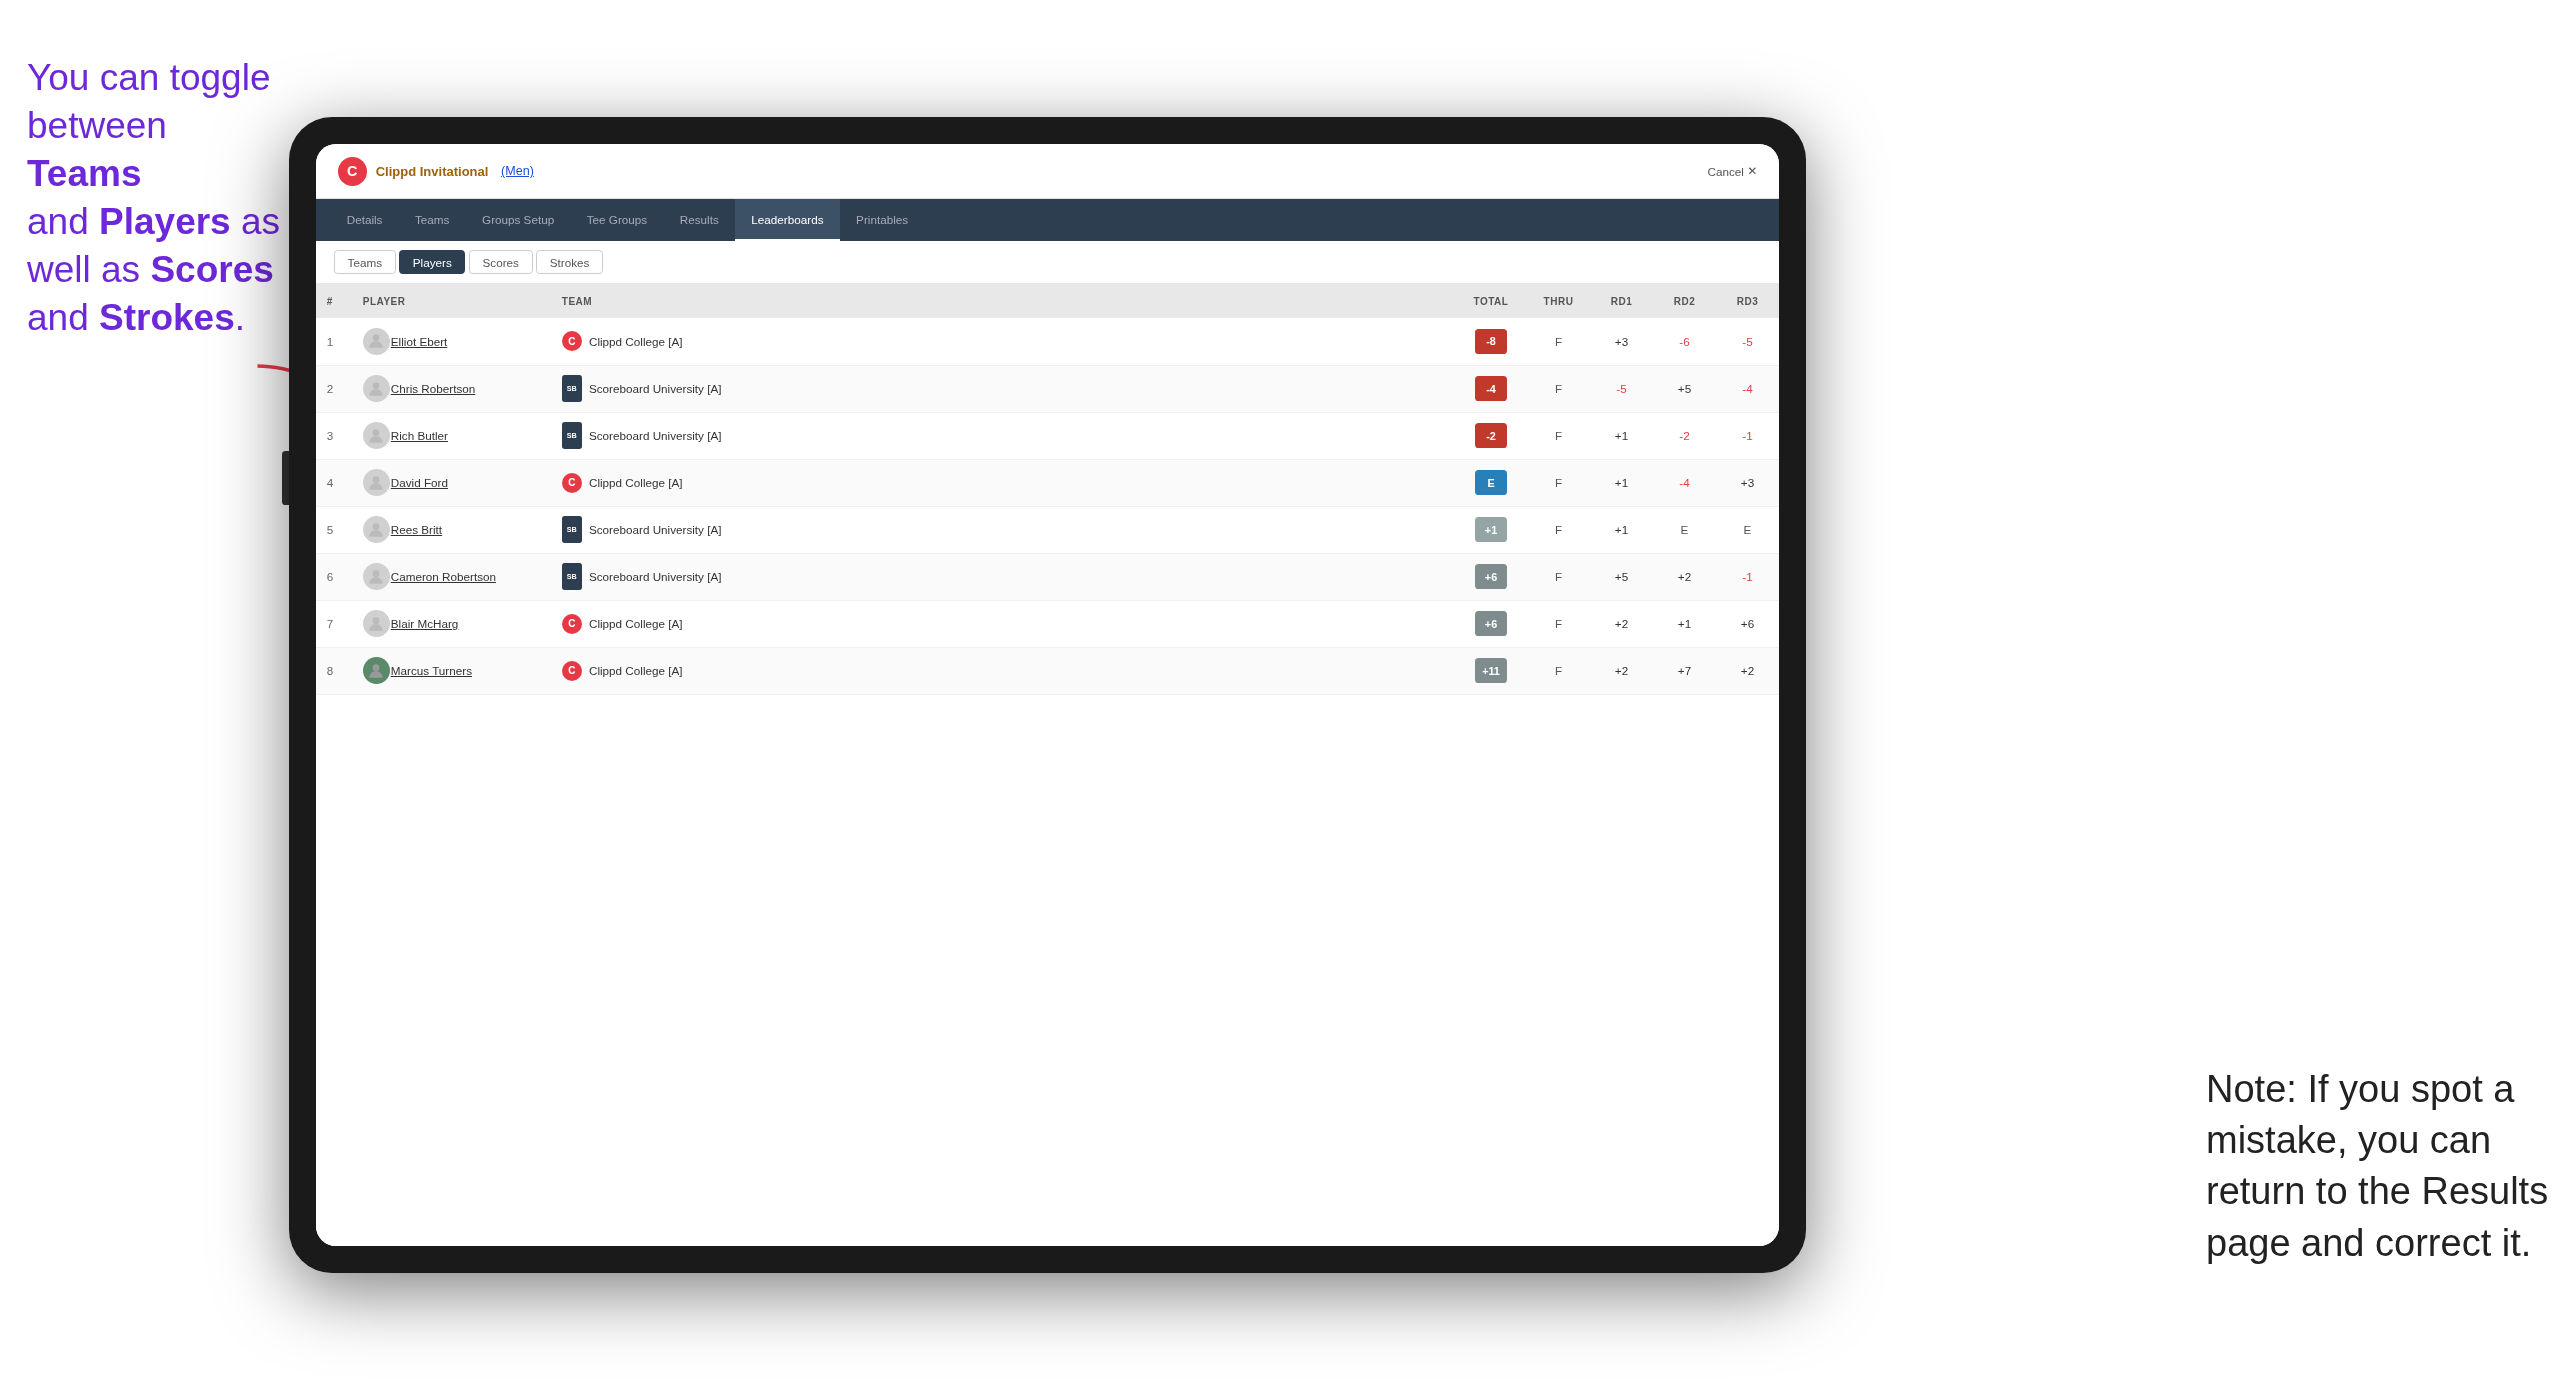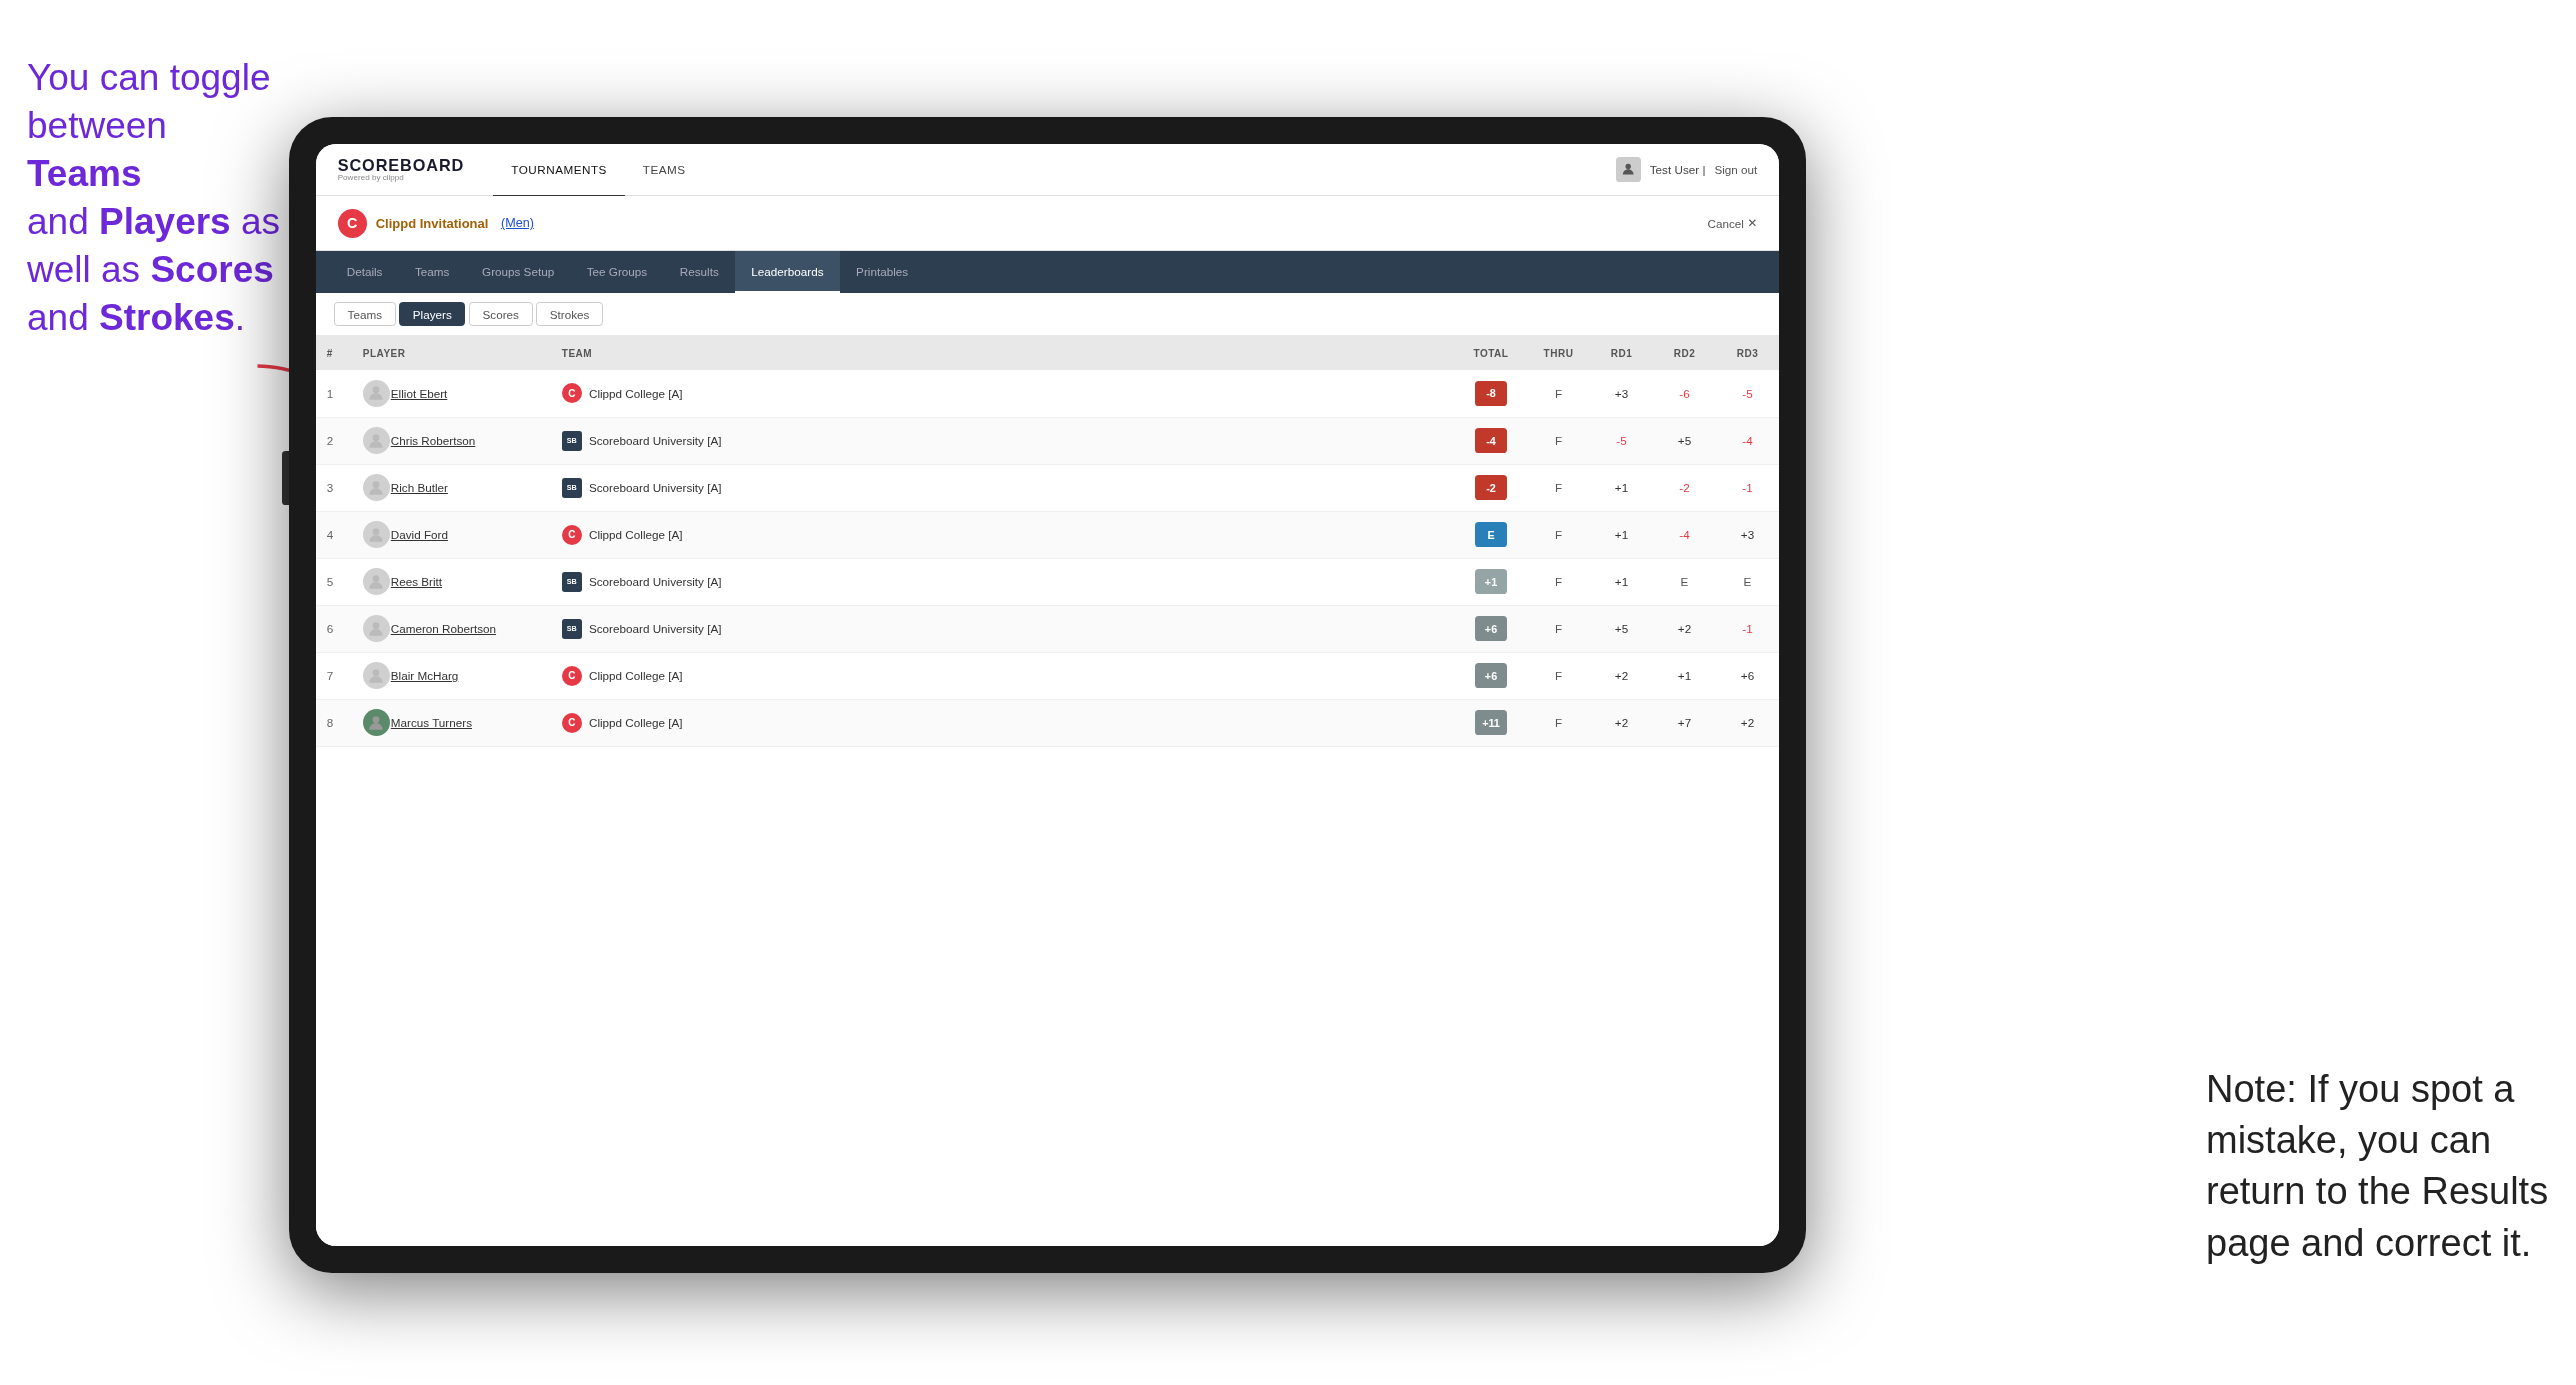--- a/index.html
+++ b/index.html
@@ -313,21 +313,21 @@
       display: flex;
       align-items: center;
       justify-content: center;
       color: white;
       font-weight: 700;
       font-size: 10px;
       flex-shrink: 0;
     }
     .team-logo-sb {
       width: 20px;
-      height: 20px;
+      height: 27px;
       background: #2c3e50;
       border-radius: 2.7px;
       display: flex;
       align-items: center;
       justify-content: center;
       color: white;
       font-size: 7.2px;
       font-weight: 700;
       flex-shrink: 0;
     }
@@ -393,40 +393,20 @@
 
 <div class="right-annotation">
   <strong>Note: If you spot a mistake, you can return to the Results page and correct it.</strong>
 </div>
 
 <div class="tablet-side-btn"></div>
 
 <div class="tablet-frame">
   <div class="tablet-screen">
 
-    <div class="top-nav">
-      <div class="scoreboard-logo">
-        <span class="logo-title">SCOREBOARD</span>
-        <span class="logo-subtitle">Powered by clippd</span>
-      </div>
-      <div class="nav-links">
-        <div class="nav-link active">TOURNAMENTS</div>
-        <div class="nav-link">TEAMS</div>
-      </div>
-      <div class="nav-right">
-        <div class="nav-user-icon">
-          <svg width="14.4" height="14.4" viewBox="0 0 16 16" fill="#555">
-            <circle cx="8" cy="5" r="3"></circle>
-            <path d="M2 14c0-3.3 2.7-6 6-6s6 2.7 6 6"></path>
-          </svg>
-        </div>
-        <span>Test User |</span>
-        <span style="cursor:pointer;color:#555;">Sign out</span>
-      </div>
-    </div>
 
     <div class="tournament-header">
       <div class="tournament-title-area">
         <div class="tournament-logo-c">C</div>
         <span class="tournament-name">Clippd Invitational</span>
         <span class="tournament-sub">(Men)</span>
       </div>
       <div class="cancel-btn">
         <span>Cancel</span>
         <span>✕</span>

